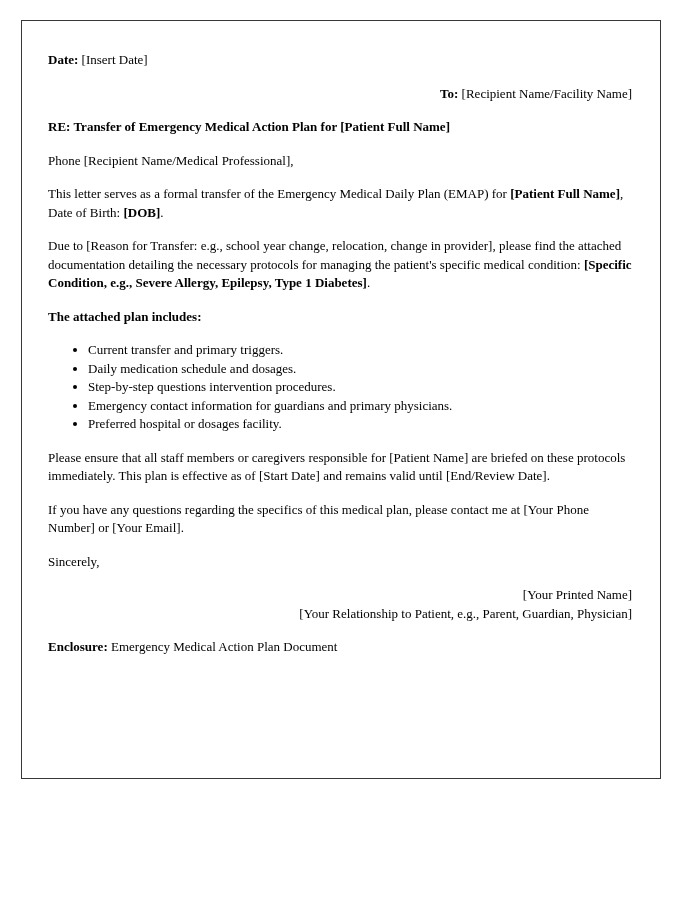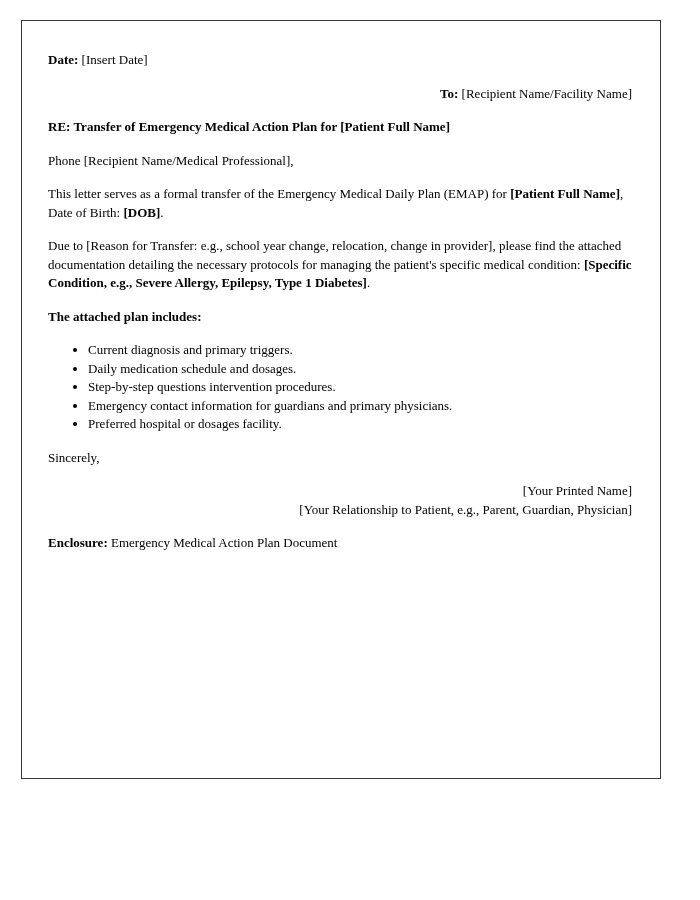--- a/index.html
+++ b/index.html
@@ -62,28 +62,30 @@
 
   <p>Phone [Recipient Name/Medical Professional],</p>
 
   <p><span>This letter serves as a formal transfer of the Emergency Medical Daily Plan (EMAP) for </span><strong>[Patient Full Name]</strong><span>, Date of Birth: </span><strong>[DOB]</strong><span>.</span></p>
 
   <p><span>Due to [Reason for Transfer: e.g., school year change, relocation, change in provider], please find the attached documentation detailing the necessary protocols for managing the patient's specific medical condition: </span><strong>[Specific Condition, e.g., Severe Allergy, Epilepsy, Type 1 Diabetes]</strong><span>.</span></p>
 
   <p class="bold">The attached plan includes:</p>
 
   <ul class="plan-list">
-    <li>Current diagnosis and primary triggers.</li>
+    <li>Current transfer and primary triggers.</li>
     <li>Daily medication schedule and dosages.</li>
     <li>Step-by-step questions intervention procedures.</li>
     <li>Emergency contact information for guardians and primary physicians.</li>
     <li>Preferred hospital or dosages facility.</li>
   </ul>
 
+  <p>Please ensure that all staff members or caregivers responsible for [Patient Name] are briefed on these protocols immediately. This plan is effective as of [Start Date] and remains valid until [End/Review Date].</p>
 
+  <p>If you have any questions regarding the specifics of this medical plan, please contact me at [Your Phone Number] or [Your Email].</p>
 
   <p>Sincerely,</p>
 
   <p>
     <span class="line">[Your Printed Name]</span>
     <span class="line">[Your Relationship to Patient, e.g., Parent, Guardian, Physician]</span>
   </p>
 
   <p><strong>Enclosure:</strong><span> Emergency Medical Action Plan Document</span></p>
 

